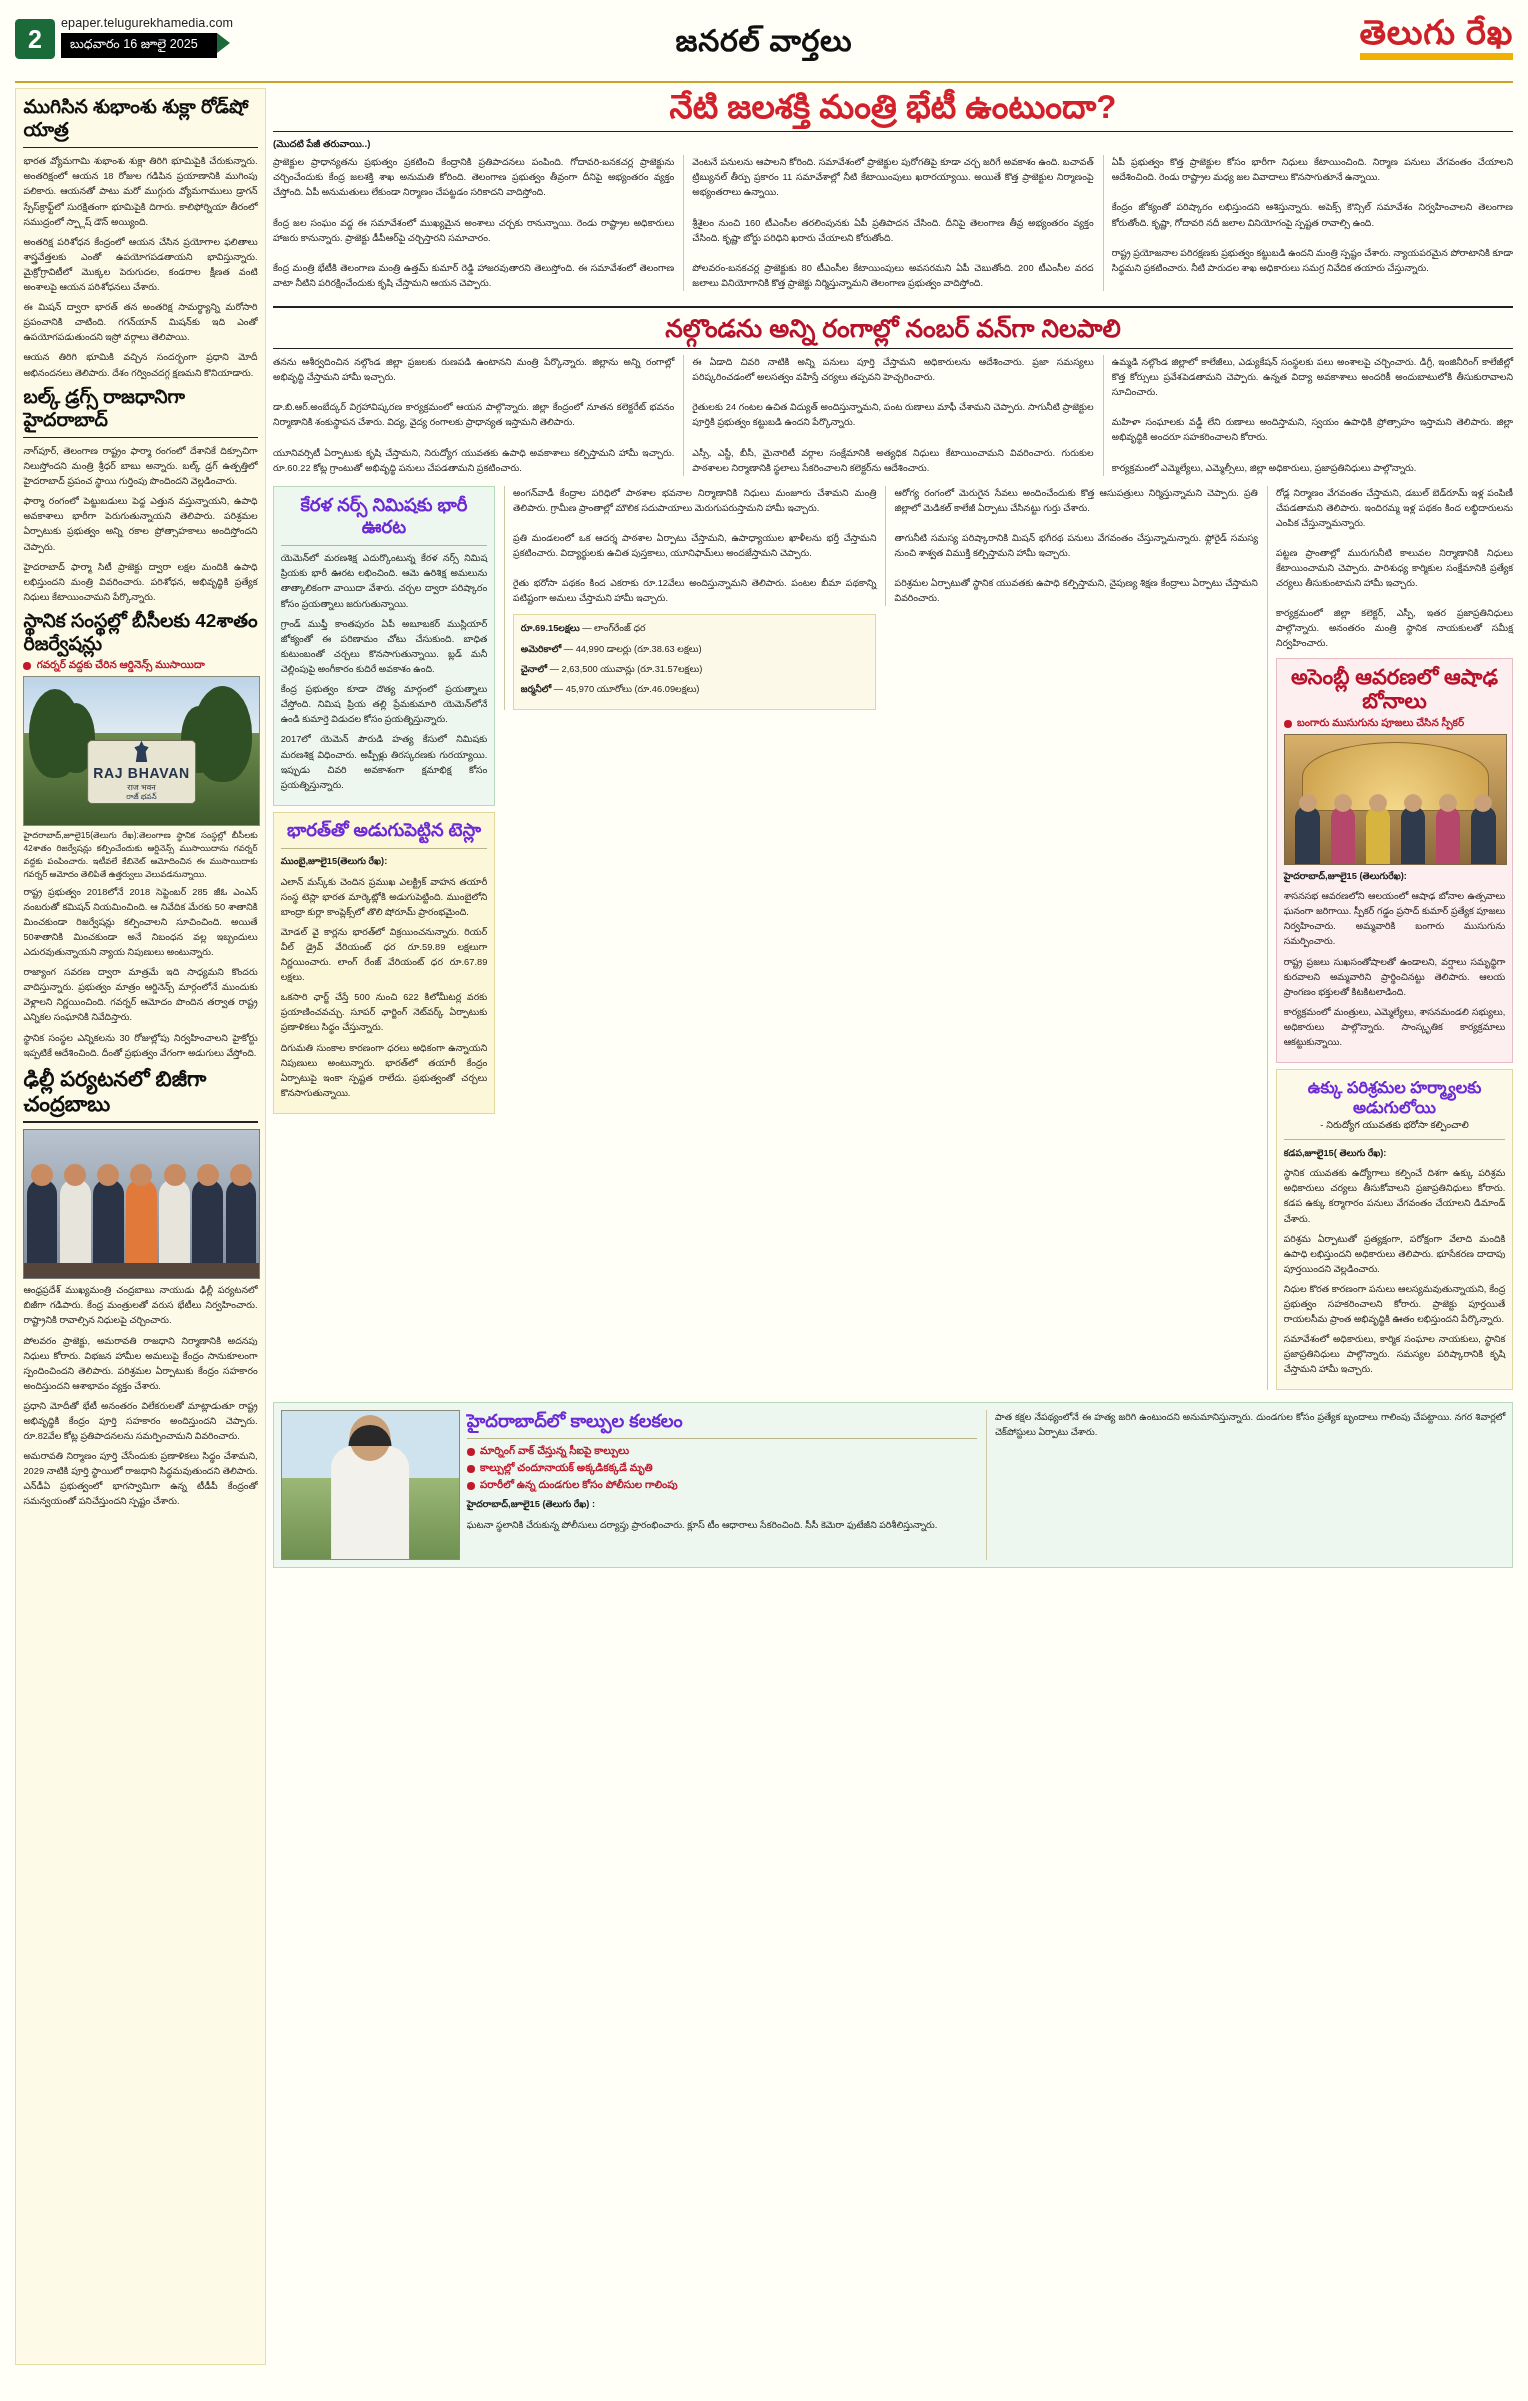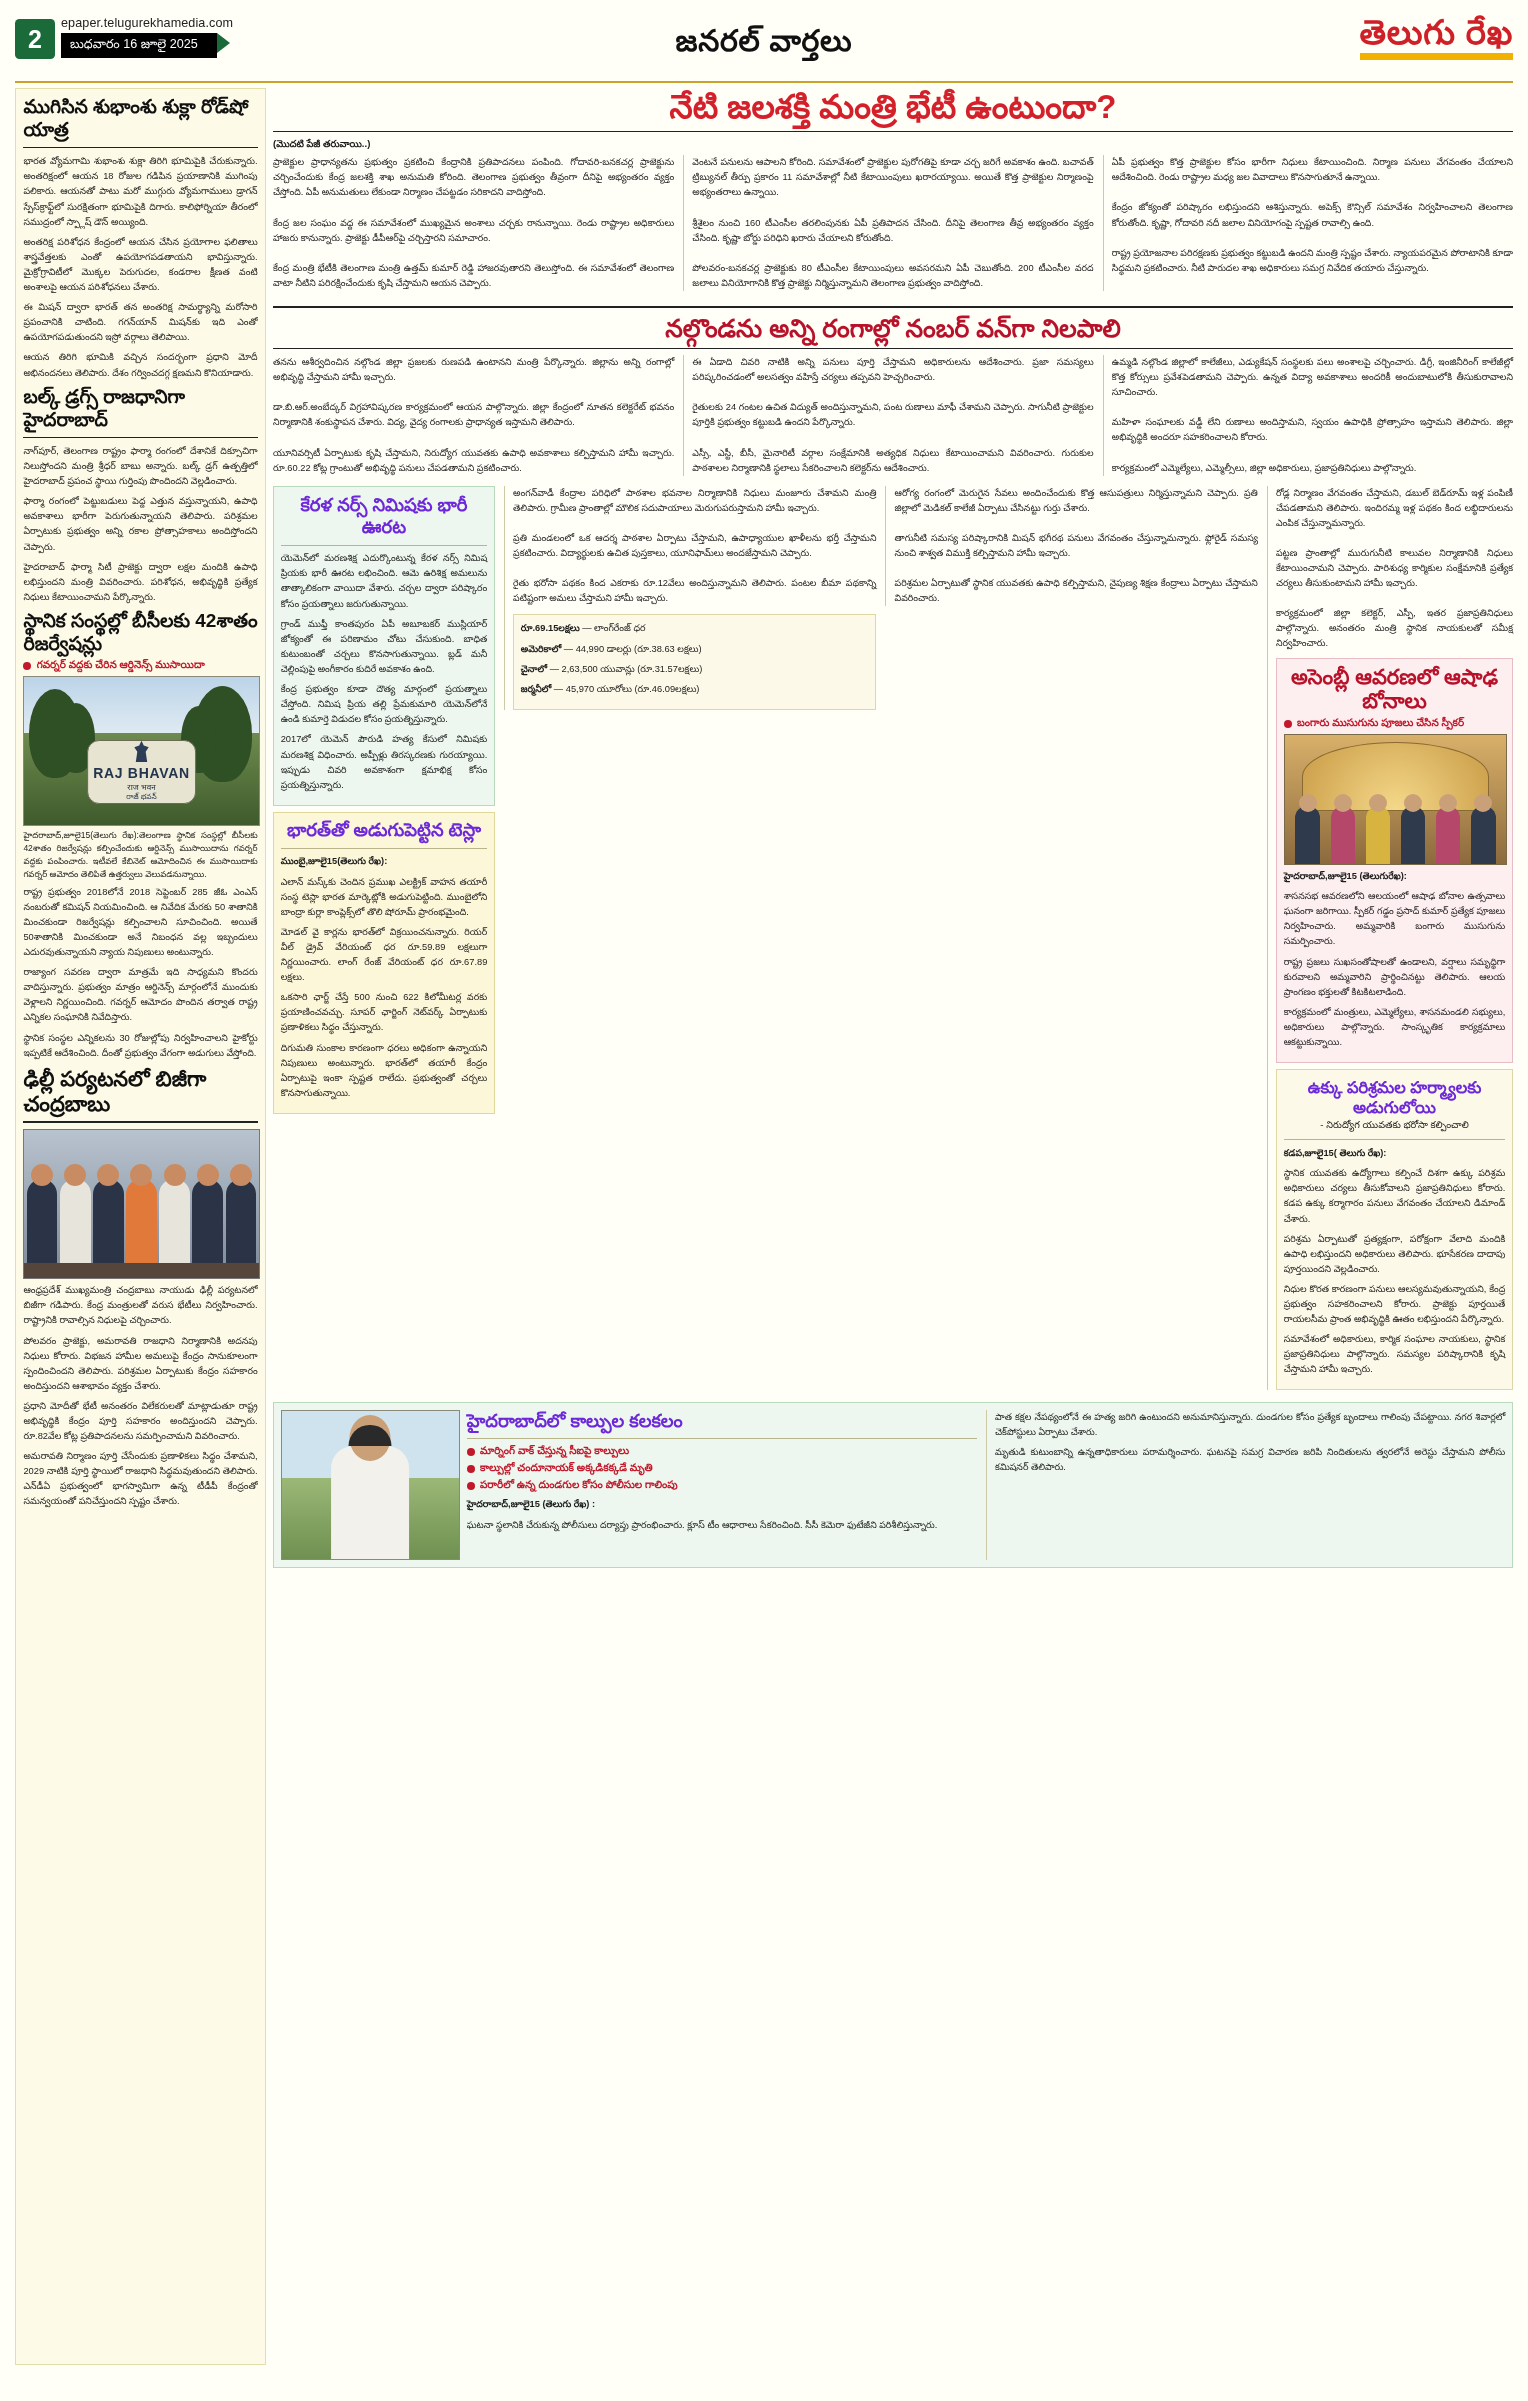--- a/index.html
+++ b/index.html
@@ -38,21 +38,21 @@
   .rule-thin{height:0.7px;background:#b9b48a;margin:6px 0;}
   .dot-line{display:flex;align-items:flex-start;gap:5.2px;font-size:10.4px;color:#c2182b;font-weight:bold;margin:3px 0;}
   .dot{width:8.1px;height:8.1px;border-radius:50%;background:#c2182b;flex:0 0 8.1px;margin-top:3px;}
   .caption{font-size:8.5px;line-height:1.5;text-align:justify;color:#222;}
 
   
   .photo{position:relative;width:100%;border:0.7px solid #8a8a7a;overflow:hidden;background:#cfd6c4;}
   .photo .sky{position:absolute;left:0;top:0;right:0;height:38%;background:linear-gradient(#bcd4e8,#dfeaf2);}
   .photo .ground{position:absolute;left:0;bottom:0;right:0;height:62%;background:linear-gradient(#6d8b4e,#3f5a2c);}
   .photo .tree{position:absolute;background:#2f4f24;border-radius:50% 50% 45% 45%;}
-  .rajbhavan{position:absolute;left:50%;transform:translateX(-50%);bottom:14%;width:46%;height:42%;background:#e8e4d2;border:1.5px solid #6b6b55;border-radius:12px;display:flex;flex-direction:column;align-items:center;justify-content:flex-start;color:#23344d;}
+  .rajbhavan{position:absolute;left:50%;transform:translateX(-50%);bottom:14%;width:46%;height:42%;background:#e8e4d2;border:1.5px solid #6b6b55;border-radius:5px;display:flex;flex-direction:column;align-items:center;justify-content:flex-start;color:#23344d;}
   .rajbhavan .emblem{width:19px;height:25px;background:#2b3d57;clip-path:polygon(50% 0,62% 22%,88% 30%,72% 52%,80% 100%,20% 100%,28% 52%,12% 30%,38% 22%);margin-bottom:3px;}
   .rb-t1{font-size:14px;font-weight:bold;letter-spacing:0.7px;}
   .rb-t2{font-size:8.1px;}
   .rb-t3{font-size:7.4px;}
 
   .photo-people{position:relative;width:100%;background:#9aa7b5;border:0.7px solid #777;overflow:hidden;}
   .pp-bg{position:absolute;inset:0;background:linear-gradient(#b9c3cf,#7d8a99);}
   .pp-figs{position:absolute;left:0;right:0;bottom:0;height:78%;display:flex;align-items:flex-end;justify-content:space-evenly;}
   .fig{width:13%;height:86%;background:#2b3346;border-radius:15px 15px 0 0;position:relative;}
   .fig.white{background:#e7e4dc;}
@@ -353,21 +353,20 @@
               <span>పరారీలో ఉన్న దుండగుల కోసం పోలీసుల గాలింపు</span>
             </div>
             <div class="body-txt" style="margin-top:4.4px">
               <p><b>హైదరాబాద్,జూలై15 (తెలుగు రేఖ) :</b></p>
               <p>ఘటనా స్థలానికి చేరుకున్న పోలీసులు దర్యాప్తు ప్రారంభించారు. క్లూస్ టీం ఆధారాలు సేకరించింది. సీసీ కెమెరా ఫుటేజీని పరిశీలిస్తున్నారు.</p>
             </div>
           </div>
           <div class="col sep-v">
             <div class="body-txt">
               <p>పాత కక్షల నేపథ్యంలోనే ఈ హత్య జరిగి ఉంటుందని అనుమానిస్తున్నారు. దుండగుల కోసం ప్రత్యేక బృందాలు గాలింపు చేపట్టాయి. నగర శివార్లలో చెక్‌పోస్టులు ఏర్పాటు చేశారు.</p>
-              <p>మృతుడి కుటుంబాన్ని ఉన్నతాధికారులు పరామర్శించారు. ఘటనపై సమగ్ర విచారణ జరిపి నిందితులను త్వరలోనే అరెస్టు చేస్తామని పోలీసు కమిషనర్ తెలిపారు.</p>
             </div>
           </div>
         </div>
       </div>
 
     </div>
   </div>
 </div>
 
 

